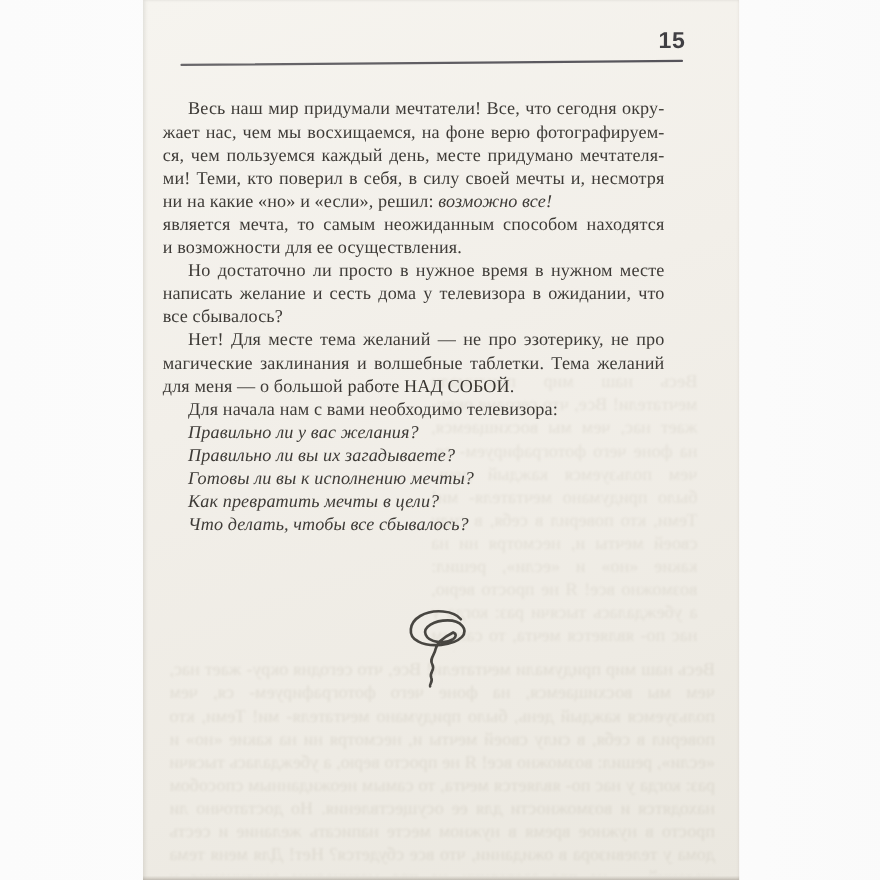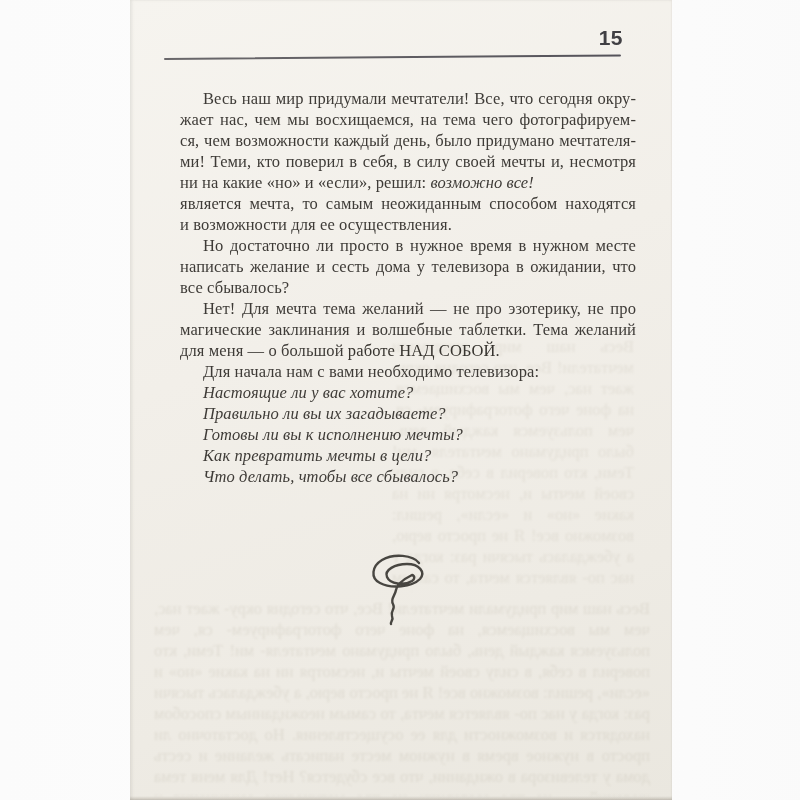--- a/index.html
+++ b/index.html
@@ -24,21 +24,21 @@
     font-family:"Liberation Sans", sans-serif;
     font-size:21px; font-weight:600; color:#403f43; letter-spacing:0.5px;
   }
   .rule {
     position:absolute; left:34px; top:58px; width:457px; height:2px;
     background:linear-gradient(90deg,#6a686b,#55535a);
     transform:rotate(-0.45deg); transform-origin:left center;
     border-radius:1px;
   }
   .body {
-    position:absolute; left:50px; top:88px; width:456px;
+    position:absolute; left:18px; top:88px; width:456px;
     font-size:16.5px; line-height:21px; color:#3e3b37;
     letter-spacing:0.1px;
   }
   .line { text-align:justify; min-height:21px; }
   .line.fill { text-align-last:justify; }
   .line.ind { text-indent:23px; }
   .line.q { font-style:italic; }
   .line em { font-style:italic; }
   .line b { font-weight:normal; color:#37342f; }
   .swirl { position:absolute; left:238px; top:552px; }
@@ -58,34 +58,34 @@
   <div class="page">
 
     <div class="pagenum">15</div>
     <div class="rule"></div>
 
     <div class="ghost g1">Весь наш мир придумали мечтатели! Все, что сегодня окру- жает нас, чем мы восхищаемся, на фоне чего фотографируем- ся, чем пользуемся каждый день, было придумано мечтателя- ми! Теми, кто поверил в себя, в силу своей мечты и, несмотря ни на какие «но» и «если», решил: возможно все! Я не просто верю, а убеждалась тысячи раз: когда у нас по- является мечта, то самым неожиданным способом находятся и возможности для ее осуществления. Но достаточно ли просто в нужное время в нужном месте написать желание и сесть дома у телевизора в ожидании, что все сбудется? Нет! Для меня тема желаний — не про эзотерику, не про магические заклинания и волшебные таблетки. Тема желаний для меня — о большой работе НАД СОБОЙ. Для начала нам с вами необходимо разобраться: Чего вы на самом деле хотите? Настоящие ли у вас желания? Правильно ли вы их загадываете? Готовы ли вы к исполнению мечты? Как превратить мечты в цели? Что делать, чтобы все сбывалось? Весь наш мир придумали мечтатели! Все, что сегодня окру- жает нас, чем мы восхищаемся, на фоне чего фотографируем- ся, чем пользуемся каждый день, было придумано мечтателя- ми! Теми, кто поверил в себя, в силу своей мечты и, несмотря ни на какие «но» и «если», решил: возможно все! Я не просто верю, а убеждалась тысячи раз: когда у нас по- является мечта, то самым неожиданным способом находятся и возможности для ее осуществления. Но достаточно ли просто в нужное время в нужном месте написать желание и сесть дома у телевизора в ожидании, что все сбудется? Нет! Для меня тема желаний — не про эзотерику, не про магические заклинания и волшебные таблетки. Тема желаний для меня — о большой работе НАД СОБОЙ. Для начала нам с вами необходимо разобраться: Чего вы на самом деле хотите? Настоящие ли у вас желания? Правильно ли вы их загадываете? Готовы ли вы к исполнению мечты? Как превратить мечты в цели? Что делать, чтобы все сбывалось?</div>
     <div class="ghost g2">Весь наш мир придумали мечтатели! Все, что сегодня окру- жает нас, чем мы восхищаемся, на фоне чего фотографируем- ся, чем пользуемся каждый день, было придумано мечтателя- ми! Теми, кто поверил в себя, в силу своей мечты и, несмотря ни на какие «но» и «если», решил: возможно все! Я не просто верю, а убеждалась тысячи раз: когда у нас по- является мечта, то самым неожиданным способом находятся и возможности для ее осуществления. Но достаточно ли просто в нужное время в нужном месте написать желание и сесть дома у телевизора в ожидании, что все сбудется? Нет! Для меня тема желаний — не про эзотерику, не про магические заклинания и волшебные таблетки. Тема желаний для меня — о большой работе НАД СОБОЙ. Для начала нам с вами необходимо разобраться: Чего вы на самом деле хотите? Настоящие ли у вас желания? Правильно ли вы их загадываете? Готовы ли вы к исполнению мечты? Как превратить мечты в цели? Что делать, чтобы все сбывалось? Весь наш мир придумали мечтатели! Все, что сегодня окру- жает нас, чем мы восхищаемся, на фоне чего фотографируем- ся, чем пользуемся каждый день, было придумано мечтателя- ми! Теми, кто поверил в себя, в силу своей мечты и, несмотря ни на какие «но» и «если», решил: возможно все! Я не просто верю, а убеждалась тысячи раз: когда у нас по- является мечта, то самым неожиданным способом находятся и возможности для ее осуществления. Но достаточно ли просто в нужное время в нужном месте написать желание и сесть дома у телевизора в ожидании, что все сбудется? Нет! Для меня тема желаний — не про эзотерику, не про магические заклинания и волшебные таблетки. Тема желаний для меня — о большой работе НАД СОБОЙ. Для начала нам с вами необходимо разобраться: Чего вы на самом деле хотите? Настоящие ли у вас желания? Правильно ли вы их загадываете? Готовы ли вы к исполнению мечты? Как превратить мечты в цели? Что делать, чтобы все сбывалось?</div>
 
     <div class="body">
       <div class="line ind fill"><span>Весь наш мир придумали мечтатели! Все, что сегодня окру-</span></div>
-      <div class="line fill"><span>жает нас, чем мы восхищаемся, на тема чего фотографируем-</span></div>
-      <div class="line fill"><span>ся, чем возможности каждый день, было придумано мечтателя-</span></div>
+      <div class="line fill"><span>жает нас, чем мы восхищаемся, на фоне верю фотографируем-</span></div>
+      <div class="line fill"><span>ся, чем пользуемся каждый день, месте придумано мечтателя-</span></div>
       <div class="line fill"><span>ми! Теми, кто поверил в себя, в силу своей мечты и, несмотря</span></div>
       <div class="line"><span>ни на какие «но» и «если», решил: </span><em>возможно все!</em></div>
       <div class="line fill"><span>является мечта, то самым неожиданным способом находятся</span></div>
       <div class="line"><span>и возможности для ее осуществления.</span></div>
       <div class="line ind fill"><span>Но достаточно ли просто в нужное время в нужном месте</span></div>
       <div class="line fill"><span>написать желание и сесть дома у телевизора в ожидании, что</span></div>
       <div class="line"><span>все сбывалось?</span></div>
-      <div class="line ind fill"><span>Нет! Для мечта тема желаний — не про эзотерику, не про</span></div>
+      <div class="line ind fill"><span>Нет! Для месте тема желаний — не про эзотерику, не про</span></div>
       <div class="line fill"><span>магические заклинания и волшебные таблетки. Тема желаний</span></div>
       <div class="line"><span>для меня — о большой </span><b>работе НАД СОБОЙ</b><span>.</span></div>
       <div class="line ind"><span>Для начала нам с вами необходимо телевизора:</span></div>
-      <div class="line ind q"><span>Настоящие ли у вас хотите?</span></div>
+      <div class="line ind q"><span>Правильно ли у вас желания?</span></div>
       <div class="line ind q"><span>Правильно ли вы их загадываете?</span></div>
       <div class="line ind q"><span>Готовы ли вы к исполнению мечты?</span></div>
       <div class="line ind q"><span>Как превратить мечты в цели?</span></div>
       <div class="line ind q"><span>Что делать, чтобы все сбывалось?</span></div>
     </div>
 
     <svg class="swirl" width="62" height="74" viewBox="0 0 62 74" fill="none" xmlns="http://www.w3.org/2000/svg">
       <path d="M51 11
                C 45 3, 26 1, 14 8
                C 4 14, 2 26, 12 31

